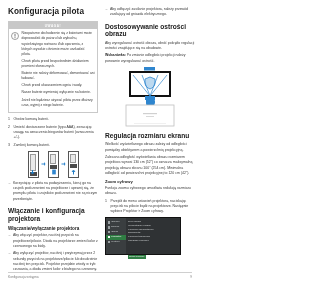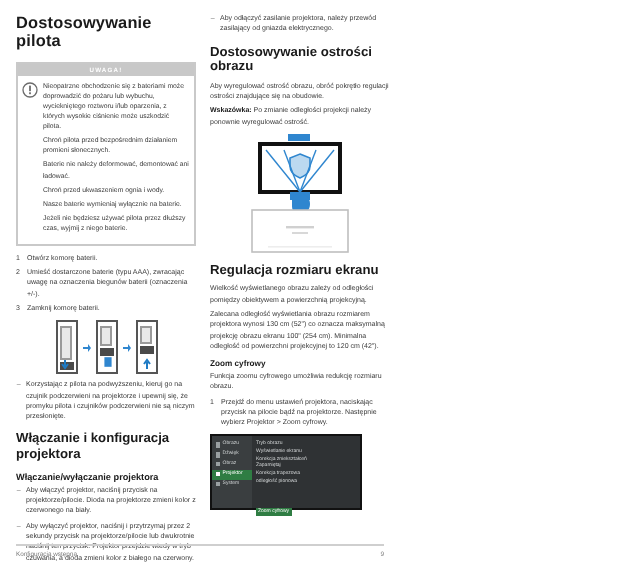--- a/index.html
+++ b/index.html
@@ -82,21 +82,21 @@
 </style>
 </head>
 <body>
 
 <div class="page">
 
   <div class="cols">
 
     <div class="col">
 
-      <h1 class="title">Dostosowywanie pilota</h1>
+      <h1 class="title">Konfiguracja pilota</h1>
 
       <div class="notice">
         <div class="notice-hd">UWAGA!</div>
         <div class="notice-bd">
           <div class="warn-ico">
             <svg width="8" height="8" viewBox="0 0 16 16">
               <circle cx="8" cy="8" r="7" fill="none" stroke="#6b6b6b" stroke-width="1.3"></circle>
               <rect x="7.1" y="3.6" width="1.8" height="5.6" fill="#6b6b6b"></rect>
               <rect x="7.1" y="10.3" width="1.8" height="1.9" fill="#6b6b6b"></rect>
             </svg>

